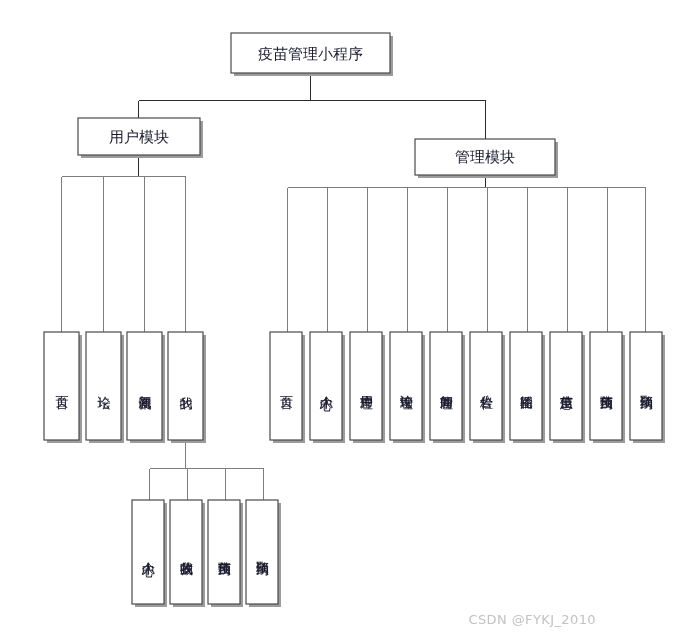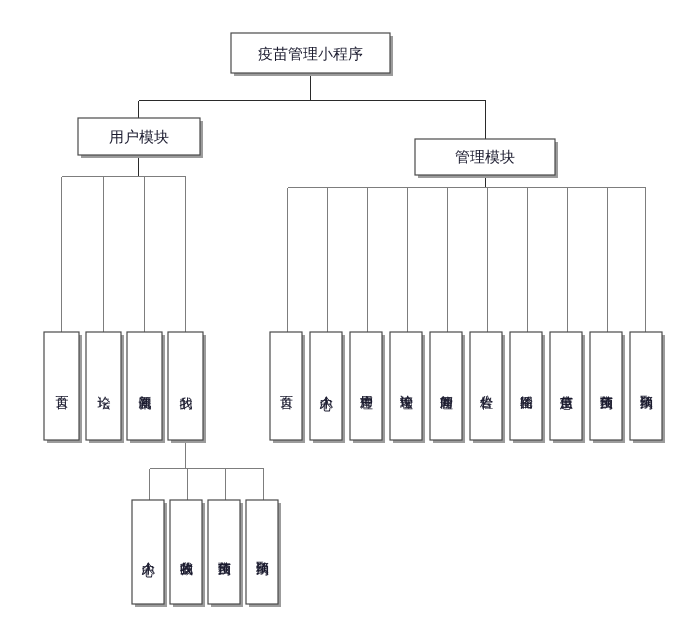--- a/index.html
+++ b/index.html
@@ -246,14 +246,15 @@
   <div class="vlabel" style="left:310px; top:332px; width:32px; height:108px;">个人中心</div>
   <div class="vlabel" style="left:350px; top:332px; width:32px; height:108px;">用户管理</div>
   <div class="vlabel" style="left:390px; top:332px; width:32px; height:108px;">论坛管理</div>
   <div class="vlabel" style="left:430px; top:332px; width:32px; height:108px;">新闻管理</div>
   <div class="vlabel" style="left:470px; top:332px; width:32px; height:108px;">公告栏</div>
   <div class="vlabel" style="left:510px; top:332px; width:32px; height:108px;">轮播图</div>
   <div class="vlabel" style="left:550px; top:332px; width:32px; height:108px;">疫苗信息</div>
   <div class="vlabel" style="left:590px; top:332px; width:32px; height:108px;">疫苗预约</div>
   <div class="vlabel" style="left:630px; top:332px; width:32px; height:108px;">取消预约</div>
 
+  <div id="watermark">CSDN @FYKJ_2010</div>
 
 </div>
 
 </body></html>

